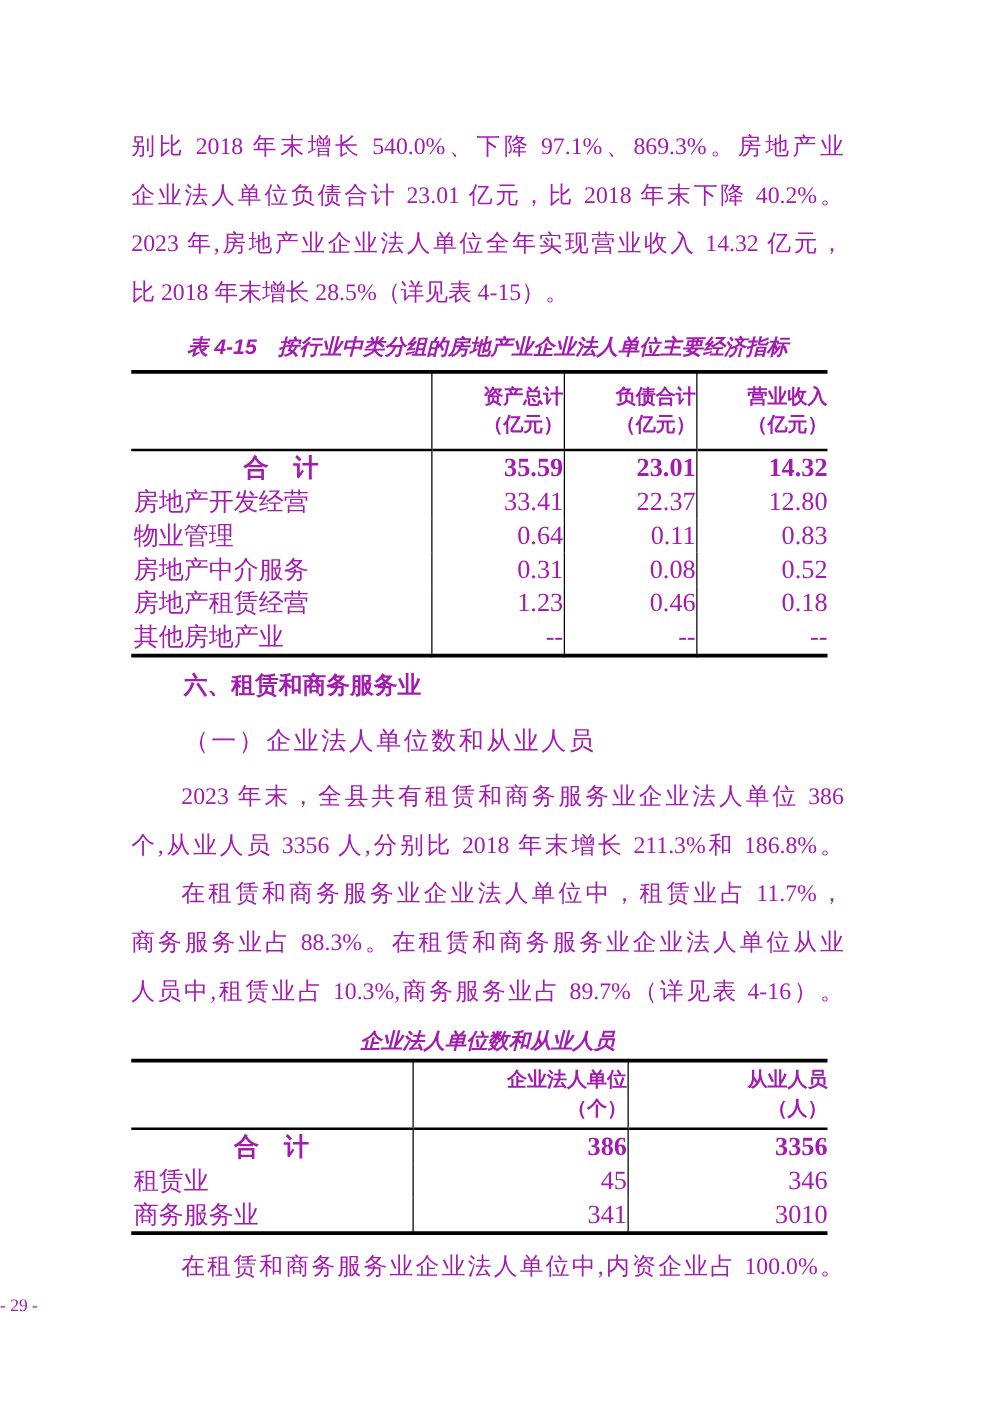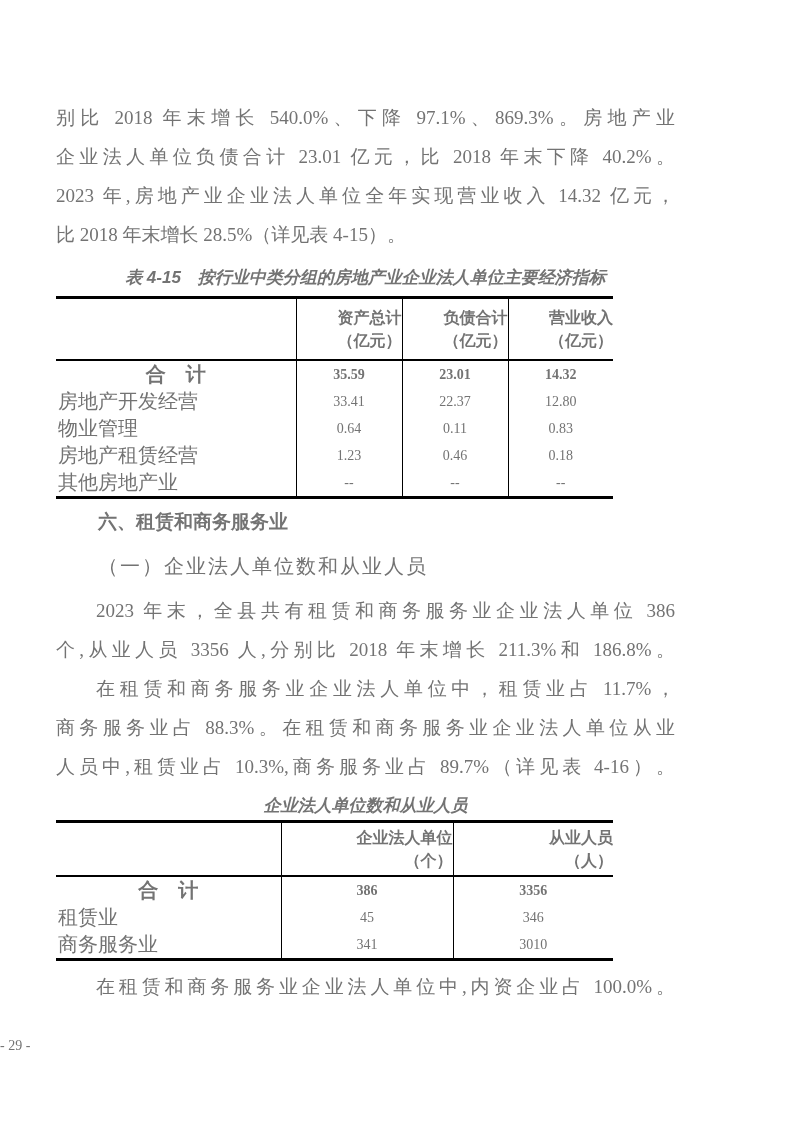--- a/index.html
+++ b/index.html
@@ -2,23 +2,23 @@
 <html lang="zh"><head>
 <meta charset="utf-8">
 <style>
   html, body { margin: 0; padding: 0; background: #ffffff; }
   .page {
     position: relative;
     width: 793px;
     height: 1122px;
     margin: 0 auto;
     background: #ffffff;
-    color: #737373;
+    color: #a21caf;
     box-sizing: border-box;
-    padding: 98px 118px 0 56px;
+    padding: 98px 118px 0 105px;
     font-family: "Liberation Serif", "DejaVu Serif", serif;
     overflow: hidden;
   }
   
   .para { margin: 0; }
   .line {
     font-size: 19px;
     line-height: 39px;
     height: 39px;
     overflow: hidden;
@@ -78,21 +78,21 @@
   table.t416 thead th { padding: 3px 0; }
   table.stat .vline { border-left: 1.5px solid #000; text-align: right; }
   table.stat tbody td {
     font-size: 20px;
     height: 23px;
     padding: 0;
     vertical-align: middle;
   }
   table.t416 tbody td { height: 22px; }
   table.stat td.label { text-align: left; padding-left: 2px; }
-  table.stat td.num { text-align: center; font-size: 14px; }
+  table.stat td.num { font-size: 21px; }
   table.stat tr.total td { font-weight: bold; }
   table.stat tr.total td.label { text-align: center; padding-left: 0; }
 
   .final-para { margin-top: 6px; }
 
   .page-footer {
     position: absolute;
     left: 0; right: 0;
     top: 1036px;
     font-size: 14px;
@@ -150,20 +150,26 @@
         <td class="num vline">22.37</td>
         <td class="num vline">12.80</td>
       </tr>
       <tr>
         <td class="label">物业管理</td>
         <td class="num vline">0.64</td>
         <td class="num vline">0.11</td>
         <td class="num vline">0.83</td>
       </tr>
       <tr>
+        <td class="label">房地产中介服务</td>
+        <td class="num vline">0.31</td>
+        <td class="num vline">0.08</td>
+        <td class="num vline">0.52</td>
+      </tr>
+      <tr>
         <td class="label">房地产租赁经营</td>
         <td class="num vline">1.23</td>
         <td class="num vline">0.46</td>
         <td class="num vline">0.18</td>
       </tr>
       <tr>
         <td class="label">其他房地产业</td>
         <td class="num vline">--</td>
         <td class="num vline">--</td>
         <td class="num vline">--</td>

